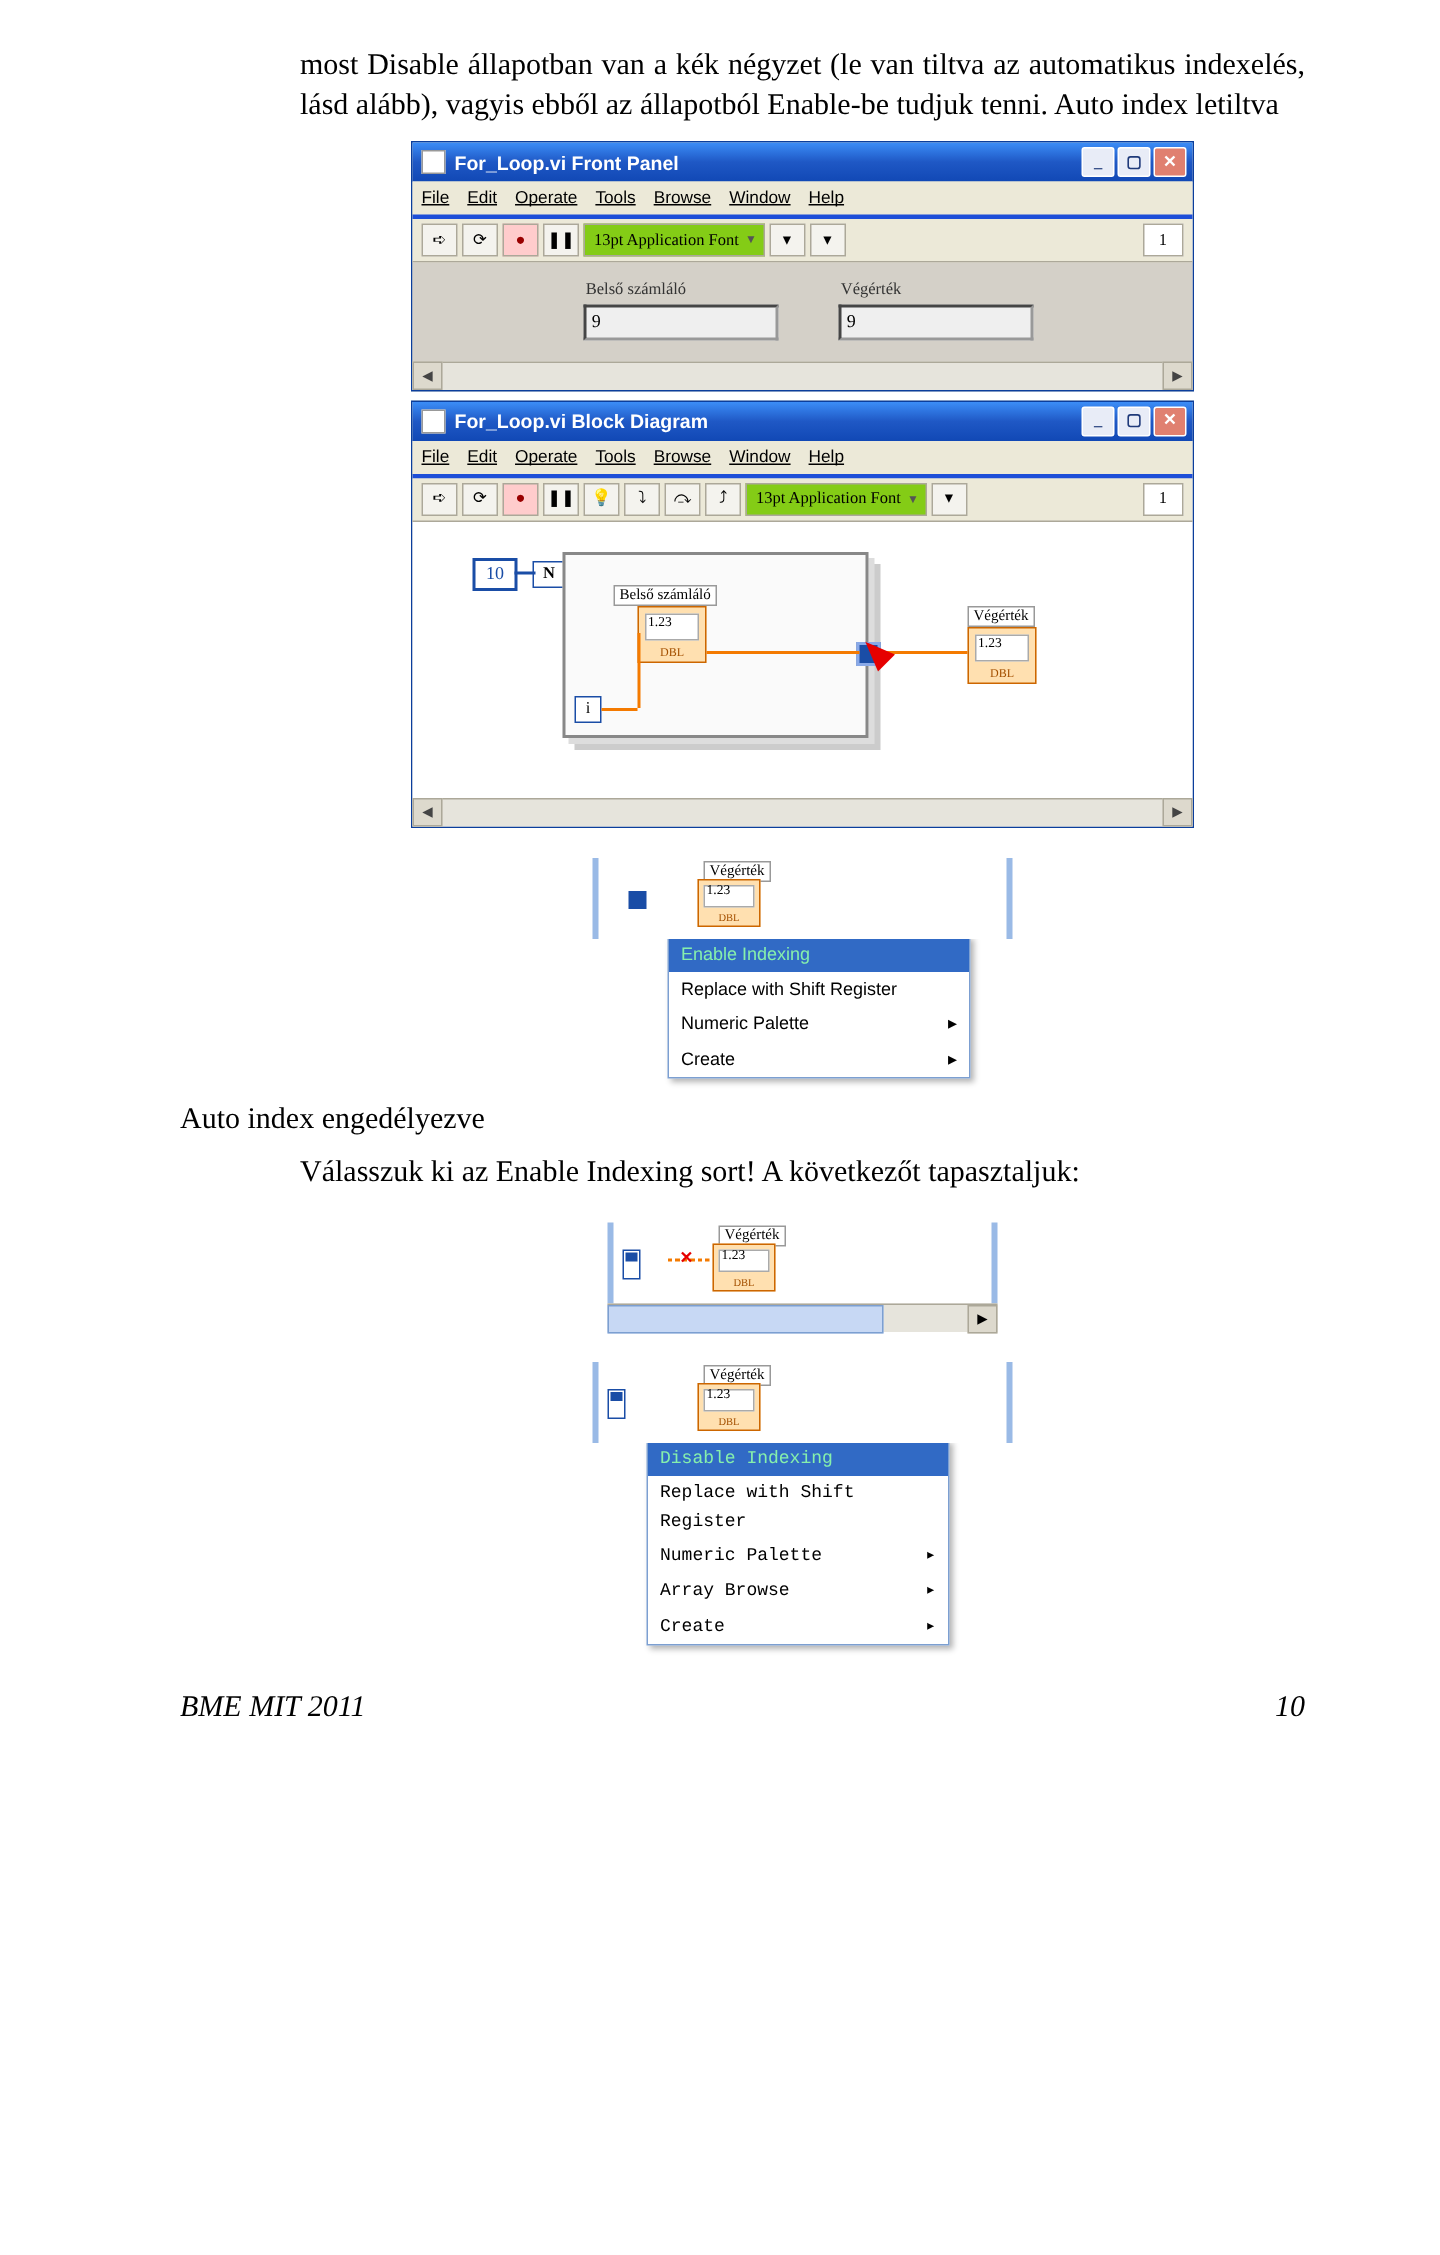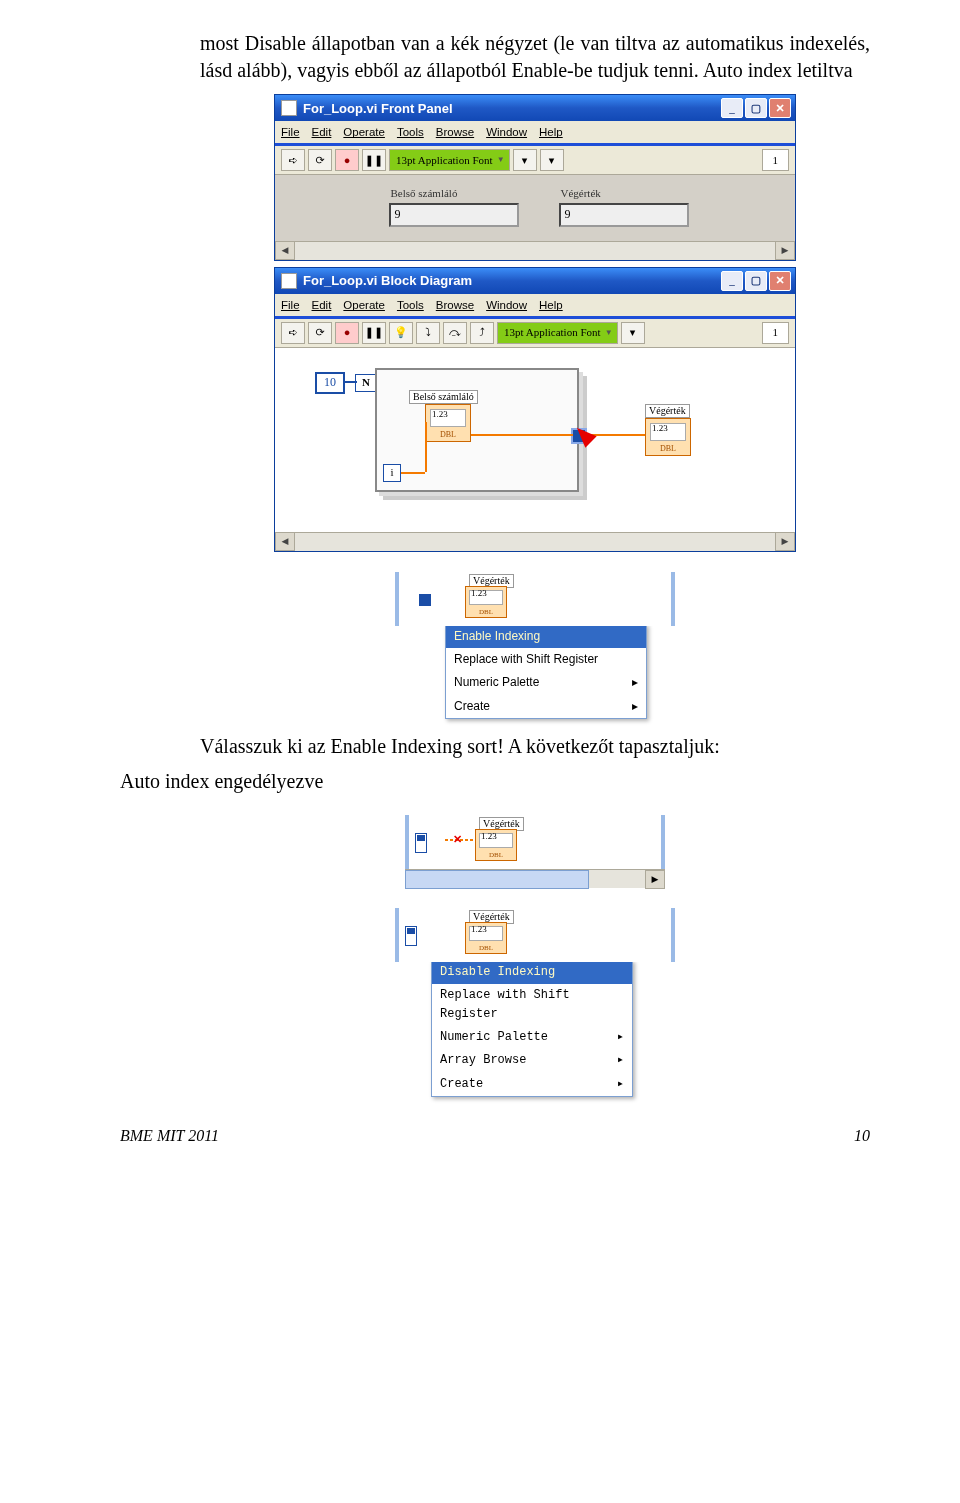--- a/index.html
+++ b/index.html
@@ -113,28 +113,28 @@
   .bd-strip .broken { position:absolute; left:36px; top:24px; width:28px; height:2px; background: repeating-linear-gradient(90deg,#f47a00 0 3px, transparent 3px 5px);}
   .bd-strip .broken .x { position:absolute; left:8px; top:-5px; color:#e60000; font:700 11px/1 Tahoma;}
   .bd-strip .arr { position:absolute; left:6px; top:18px; width:10px; height:18px; border:1px solid #1a4da6; background:#fff;}
   .bd-strip .arr:after { content:""; position:absolute; left:1px; top:1px; right:1px; height:6px; background:#1a4da6;}
 
   .ctx-menu {
     background:#fff; border:1px solid #7c9fd1; box-shadow:2px 2px 4px rgba(0,0,0,.3);
     font:12px/1.6 Tahoma, sans-serif; color:#000; width:200px;
   }
   .ctx-menu .item { padding:2px 8px; display:flex; justify-content:space-between;}
-  .ctx-menu .item.sel { background:#316ac5; color:#fef9c3;}
+  .ctx-menu .item.sel { background:#316ac5; color:#86efac;}
   .ctx-menu .sub:after { content:" ▸"; color:inherit;}
 
   .hscroll-strip { height:18px; position:relative; background:#e6e4dc; border-top:1px solid #aca899;}
   .hscroll-strip .thumb { position:absolute; left:0; top:0; height:17px; width:70%; background:#c7d8f4; border:1px solid #7c9fd1;}
   .hscroll-strip .arrow { width:18px; height:17px; background:#ddd9cd; border:1px solid #aca899; position:absolute; right:0; top:0; display:flex; align-items:center; justify-content:center; font:9px/1 Tahoma;}
 
-  .footer { display:flex; justify-content:space-between; font-style:italic; font-size:16px; margin-top:30px; margin-left:-80px;}
+  .footer { display:flex; justify-content:space-between; font-style:italic; font-size:20px; margin-top:30px; margin-left:-80px;}
 </style>
 </head>
 <body>
 <div class="page">
 
 <p class="body-text">most Disable állapotban van a kék négyzet (le van tiltva az automatikus indexelés, lásd alább), vagyis ebből az állapotból Enable-be tudjuk tenni. Auto index letiltva</p>
 
 <div class="xp-window">
   <div class="xp-titlebar">
     <span class="lv-icon"></span>
@@ -261,23 +261,23 @@
         </div>
     <div class="item sub">
           <span>Numeric Palette</span>
         </div>
     <div class="item sub">
           <span>Create</span>
         </div>
   </div>
 </div>
 
+<p class="body-text-left left0">Auto index engedélyezve</p>
+
 <p class="body-text-left">Válasszuk ki az Enable Indexing sort! A következőt tapasztaljuk:</p>
-
-<p class="body-text-left left0">Auto index engedélyezve</p>
 
 <div class="ctx-group" style="width:260px">
   <div class="bd-strip">
     <div class="arr"></div>
     <div class="broken">
           <span class="x">✕</span>
         </div>
     <div class="lbl">Végérték</div>
     <div class="dbl"></div>
     <div class="num">1.23</div>

